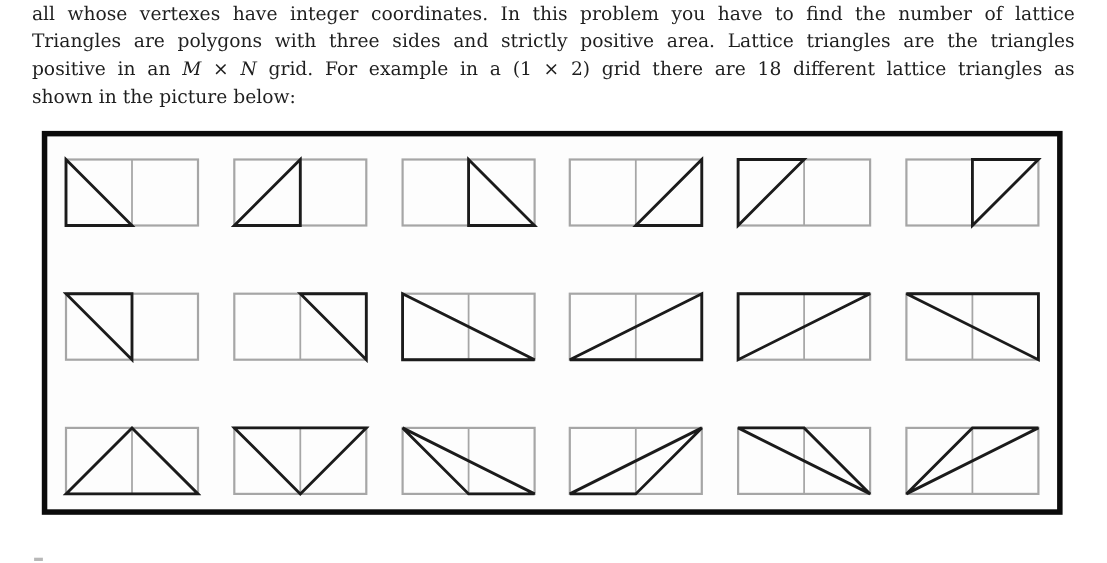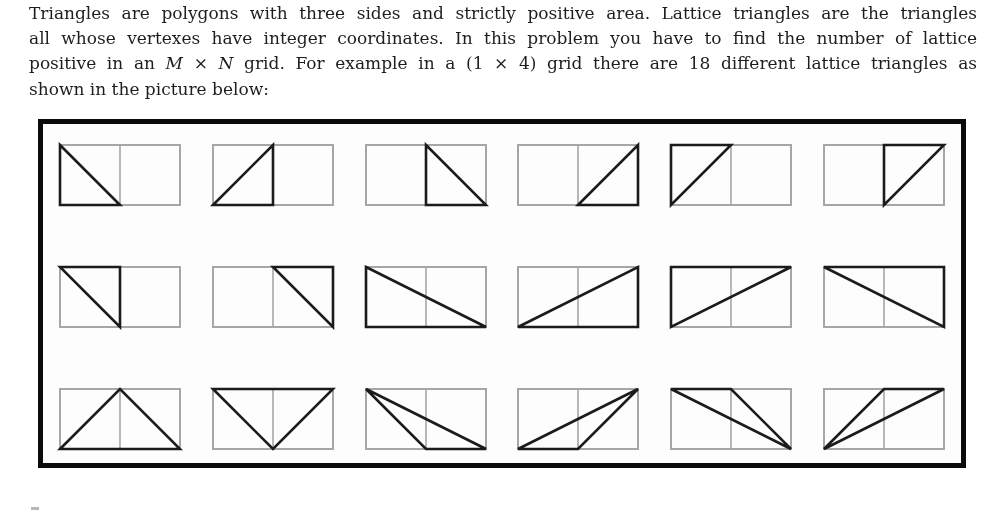--- a/index.html
+++ b/index.html
@@ -60,23 +60,23 @@
     top: 507px;
     width: 8px;
     height: 3px;
     background: #b8b8b8;
   }
 </style>
 </head>
 <body>
 
 <div class="problem-text">
+    <div class="tline"><span class="seg-normal">all whose vertexes have integer coordinates. In this problem you have to find the number of lattice</span></div>
     <div class="tline"><span class="seg-normal">Triangles are polygons with three sides and strictly positive area. Lattice triangles are the triangles</span></div>
-    <div class="tline"><span class="seg-normal">all whose vertexes have integer coordinates. In this problem you have to find the number of lattice</span></div>
-    <div class="tline"><span class="seg-normal">positive in an </span><span class="seg-math">M</span><span class="seg-normal"> × </span><span class="seg-math">N</span><span class="seg-normal"> grid. For example in a (1 × 4) grid there are 18 different lattice triangles as</span></div>
+    <div class="tline"><span class="seg-normal">positive in an </span><span class="seg-math">M</span><span class="seg-normal"> × </span><span class="seg-math">N</span><span class="seg-normal"> grid. For example in a (1 × 2) grid there are 18 different lattice triangles as</span></div>
     <div class="tline last"><span class="seg-normal">shown in the picture below:</span></div>
   </div>
 
 <div class="figure">
   <div class="figure-grid">
       <svg width="126" height="66" class="cell">
         <rect x="3" y="3" width="120" height="60" fill="none" stroke="#a6a6a6" stroke-width="2"></rect>
         <line x1="63" y1="3" x2="63" y2="63" stroke="#a6a6a6" stroke-width="1.6"></line>
         <polygon points="3,3 63,63 3,63" fill="none" stroke="#1b1b1b" stroke-width="2.6" stroke-linejoin="miter"></polygon>
       </svg>

